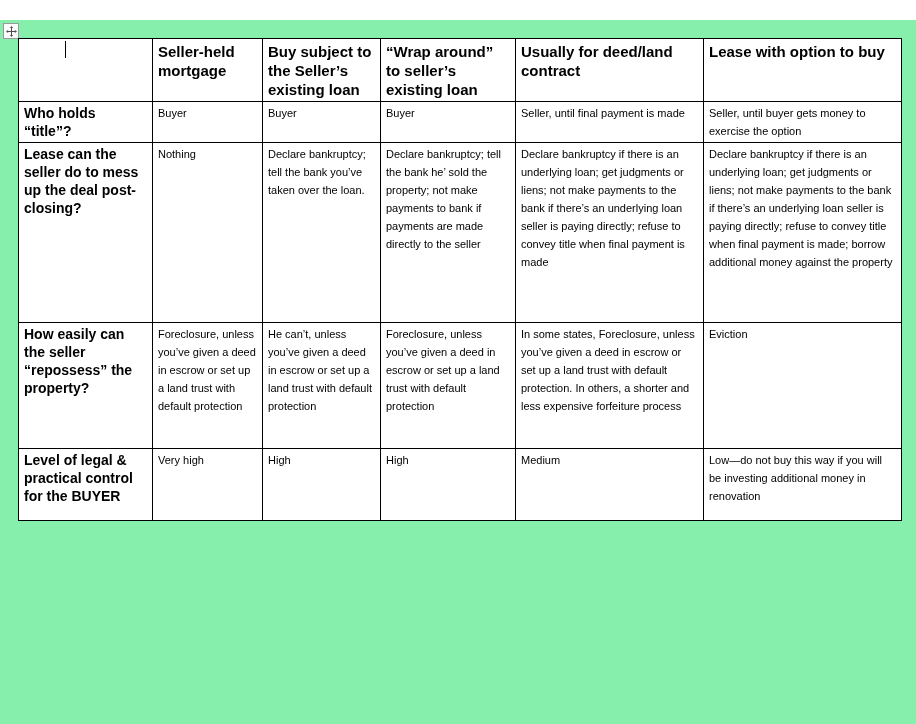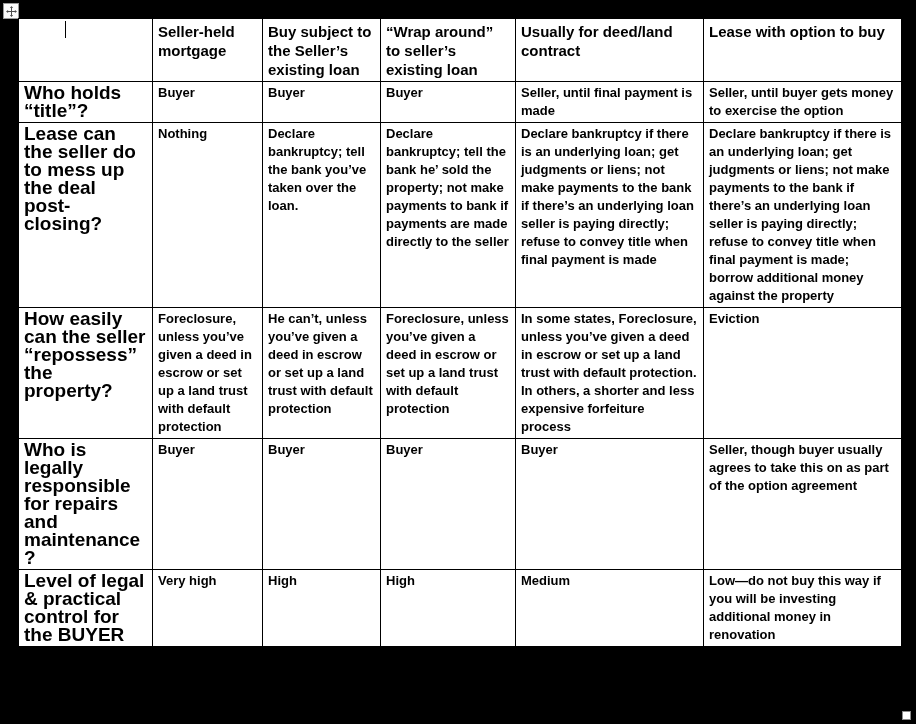--- a/index.html
+++ b/index.html
@@ -1,43 +1,43 @@
 <!DOCTYPE html>
 <html><head>
 <meta charset="utf-8">
 <style>
   html,body{margin:0;padding:0;}
   body{
     width:916px;height:724px;position:relative;overflow:hidden;
     background:#ffffff;color:#000;
     font-family:"Liberation Sans", sans-serif;
   }
-  .canvas{position:absolute;inset:0;background:#000000;}
+  .canvas{position:absolute;inset:0;background:#86efac;margin-top:20px;}
 
   
   table.cmp{
     position:absolute;left:18px;top:18px;width:883px;
     border-collapse:collapse;table-layout:fixed;
     background:#ffffff;
   }
   .cmp th,.cmp td{
     border:1px solid #000000;
     vertical-align:top;text-align:left;
     padding:2px 6px 2px 5px;
     overflow:hidden;
     word-wrap:break-word;
   }
   .cmp thead th{
     font-size:15px;font-weight:bold;line-height:19px;padding-top:3px;
   }
   .cmp tbody th{
-    font-size:19px;font-weight:bold;line-height:18px;
+    font-size:14px;font-weight:bold;line-height:18px;
   }
   .cmp td{
-    font-size:13px;font-weight:bold;line-height:18px;
+    font-size:11px;font-weight:normal;line-height:18px;
   }
   .cmp thead tr{height:54px;}
   .cmp tbody tr:nth-child(1){height:36px;}
   .cmp tbody tr:nth-child(2){height:180px;}
   .cmp tbody tr:nth-child(3){height:126px;padding-left:36px;}
   .cmp tbody tr:nth-child(4){height:72px;}
   .cmp tbody tr:nth-child(5){height:68px;}
   .cmp tbody tr:nth-child(6){height:86px;}
   .cmp tbody tr:nth-child(7){height:69px;}
 
@@ -108,28 +108,20 @@
         </tr>
         <tr>
           <th>How easily can the seller “repossess” the property?</th>
           <td>Foreclosure, unless you’ve given a deed in escrow or set up a land trust with default protection</td>
           <td>He can’t, unless you’ve given a deed in escrow or set up a land trust with default protection</td>
           <td>Foreclosure, unless you’ve given a deed in escrow or set up a land trust with default protection</td>
           <td>In some states, Foreclosure, unless you’ve given a deed in escrow or set up a land trust with default protection. In others, a shorter and less expensive forfeiture process</td>
           <td>Eviction</td>
         </tr>
         <tr>
-          <th>Who is legally responsible for repairs and maintenance?</th>
-          <td>Buyer</td>
-          <td>Buyer</td>
-          <td>Buyer</td>
-          <td>Buyer</td>
-          <td>Seller, though buyer usually agrees to take this on as part of the option agreement</td>
-        </tr>
-        <tr>
           <th>Level of legal &amp; practical control for the BUYER</th>
           <td>Very high</td>
           <td>High</td>
           <td>High</td>
           <td>Medium</td>
           <td>Low—do not buy this way if you will be investing additional money in renovation</td>
         </tr>
       </tbody>
   </table>
 

